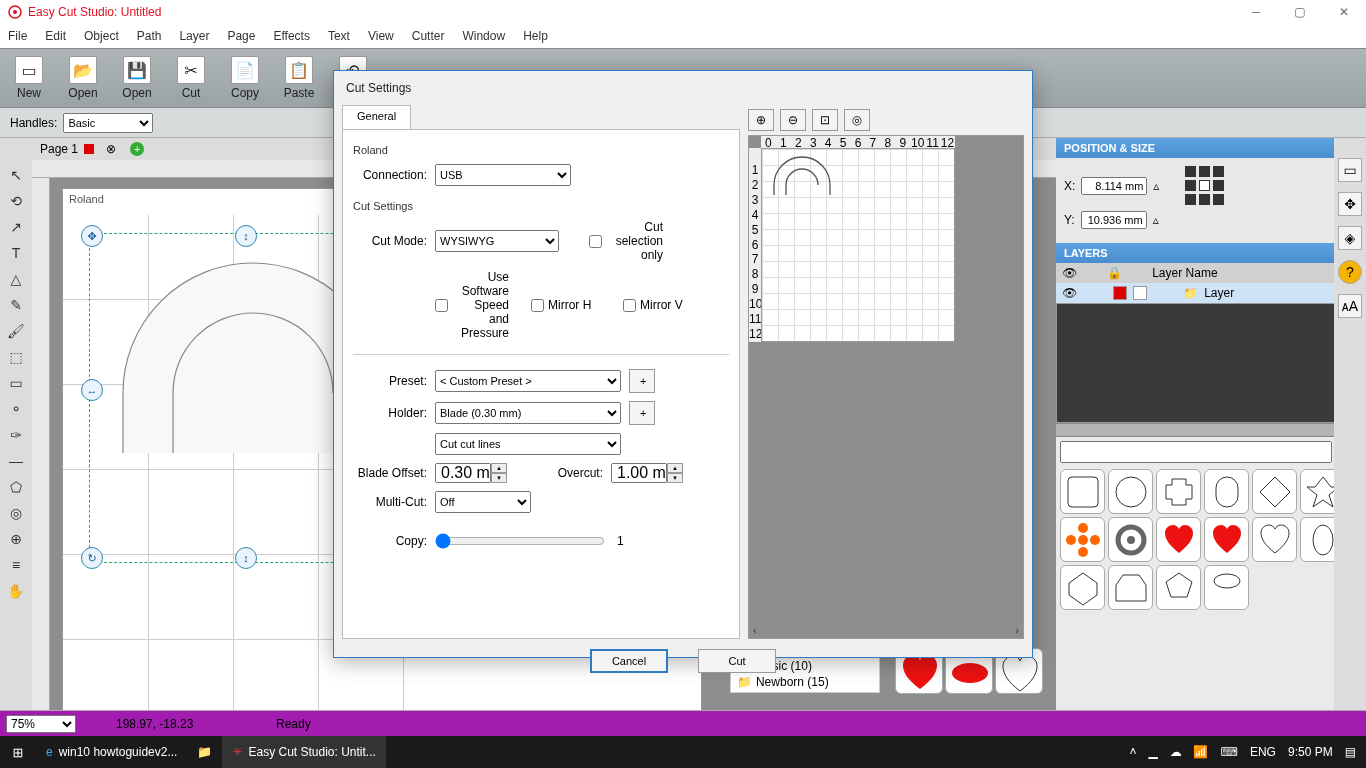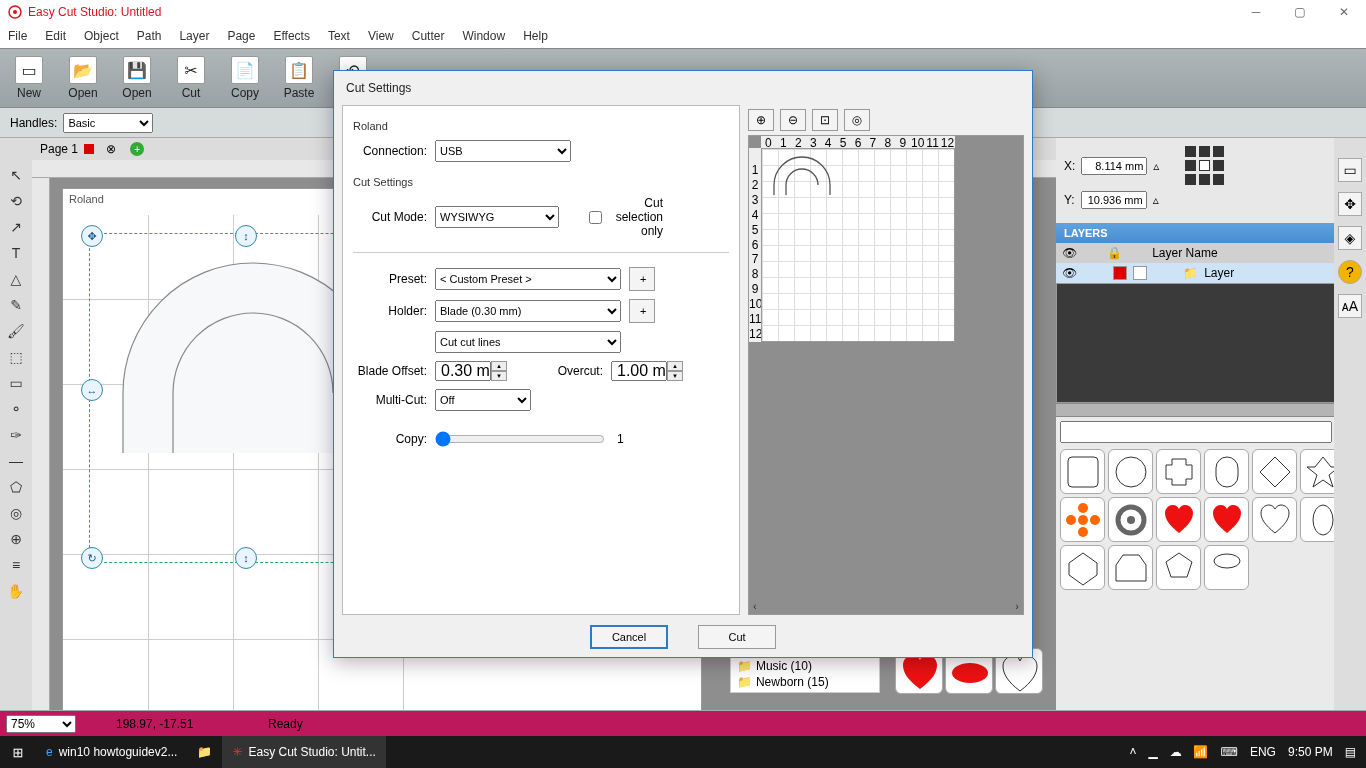--- a/index.html
+++ b/index.html
@@ -42,24 +42,24 @@
 .layer-row .sw { width:14px; height:14px; border:1px solid #999; }
 .layers-body { height:120px; background:#3a3a3a; border:1px solid #999; }
 .shapes-panel { background:#eaeaea; flex:1; padding:4px; }
 .shapes-search { display:flex; gap:4px; margin-bottom:6px; }
 .shapes-search input { flex:1; height:22px; }
 .shapes-search button { width:26px; }
 .shapes-grid { display:grid; grid-template-columns:repeat(6,45px); gap:3px; }
 .shape-cell { width:45px; height:45px; background:#fff; border:1px solid #aaa; border-radius:6px; display:flex; align-items:center; justify-content:center; }
 .rstrip { position:absolute; right:0; top:138px; width:32px; bottom:34px; background:#ddd; display:flex; flex-direction:column; gap:10px; padding-top:20px; align-items:center; }
 .rstrip div { width:24px; height:24px; border:1px solid #aaa; background:#f4f4f4; display:flex; align-items:center; justify-content:center; font-size:14px; }
-.statusbar { position:absolute; left:0; right:0; bottom:32px; height:26px; background:#be185d; border-top:1px solid #aaa; display:flex; align-items:center; font-size:11px; }
+.statusbar { position:absolute; left:0; right:0; bottom:32px; height:26px; background:#a21caf; border-top:1px solid #aaa; display:flex; align-items:center; font-size:11px; }
 .statusbar .zoom { width:70px; margin-left:6px; }
 .statusbar .coords { margin-left:40px; width:120px; }
-.statusbar .ready { margin-left:32px; }
+.statusbar .ready { margin-left:40px; }
 .taskbar { position:absolute; left:0; right:0; bottom:0; height:32px; background:#1a1a1a; display:flex; align-items:center; color:#fff; font-size:11px; }
 .taskbar .start { width:36px; display:flex; justify-content:center; font-size:13px; }
 .taskbar .titem { padding:0 10px; height:32px; display:flex; align-items:center; gap:6px; }
 .taskbar .titem.active { background:#333; }
 .taskbar .tray { margin-left:auto; display:flex; align-items:center; gap:12px; padding-right:10px; }
 
 .dialog { position:absolute; left:333px; top:70px; width:700px; height:588px; background:#f0f0f0; border:1px solid #2e7bc4; box-shadow:0 4px 20px rgba(0,0,0,.3); display:flex; flex-direction:column; }
 .dialog-title { padding:10px 12px; font-size:12px; color:#222; }
 .dialog-body { flex:1; display:flex; padding:0 8px; gap:8px; }
 .dialog-left { width:398px; }
@@ -215,20 +215,21 @@
         <div class="sel"></div>
         <div class="handle" style="left:18px;top:36px;">✥</div>
         <div class="handle" style="left:172px;top:36px;">↕</div>
         <div class="handle" style="left:18px;top:190px;">↔</div>
         <div class="handle" style="left:18px;top:358px;">↻</div>
         <div class="handle" style="left:172px;top:358px;">↕</div>
       </div>
     </div>
   </div>
   <div class="right-panels">
+    <div class="panel-hdr">POSITION &amp; SIZE</div>
     <div class="size-panel">
       <div class="size-row">
         <span>X:</span>
         <input value="8.114 mm" style="">
         <span>▵</span>
         <div class="nudge">
             <span></span>
             <span></span>
             <span></span>
             <span></span>
@@ -362,21 +363,21 @@
 <div class="rstrip">
   <div>▭</div>
   <div>✥</div>
   <div>◈</div>
   <div style="background:#f5b300;border-radius:12px;">?</div>
   <div>ᴀA</div>
 </div>
 
 <div class="statusbar">
   <select class="zoom"><option>75%</option></select>
-  <span class="coords">198.97, -17.51</span>
+  <span class="coords">198.97, -18.23</span>
   <span class="ready">Ready</span>
 </div>
 
 <div class="taskbar">
   <div class="start">⊞</div>
   <div class="titem">
       <span style="color:#3af;">e</span>
       <span>win10 howtoguidev2...</span>
     </div>
   <div class="titem">📁</div>
@@ -416,35 +417,55 @@
       <svg width="46" height="44">
         <path d="M24 42c-12-9-17-17-17-25 0-6 5-10 10-10 4 0 6 2 7 5 1-3 3-5 7-5 5 0 10 4 10 10 0 8-5 16-17 25z" fill="none" stroke="#333"></path>
       </svg>
     </div>
   </div>
 
 <div class="dialog">
   <div class="dialog-title">Cut Settings</div>
   <div class="dialog-body">
     <div class="dialog-left">
+      <div class="tabbar">
+          <div class="tab">General</div>
+        </div>
       <div class="tabpage">
         <div class="grp-title">Roland</div>
         <div class="frow">
           <label>Connection:</label>
           <select class="med"><option>USB</option></select>
         </div>
 
         <div class="grp-title" style="margin-top:14px;">Cut Settings</div>
         <div class="frow">
           <label>Cut Mode:</label>
           <select style="width:124px;"><option>WYSIWYG</option></select>
           <span style="width:30px;"></span>
           <label class="chk">
               <input type="checkbox" style="">
               <span>Cut selection only</span>
+            </label>
+        </div>
+        <div class="frow">
+          <label></label>
+          <label class="chk">
+              <input type="checkbox" style="">
+              <span>Use Software Speed and Pressure</span>
+            </label>
+          <span style="width:14px;"></span>
+          <label class="chk">
+              <input type="checkbox" style="">
+              <span>Mirror H</span>
+            </label>
+          <span style="width:10px;"></span>
+          <label class="chk">
+              <input type="checkbox" style="">
+              <span>Mirror V</span>
             </label>
         </div>
 
         <div class="hr"></div>
 
         <div class="frow">
           <label>Preset:</label>
           <select style="width:186px;"><option>&lt; Custom Preset &gt;</option></select>
           <button style="width:26px;margin-left:8px;">+</button>
         </div>

